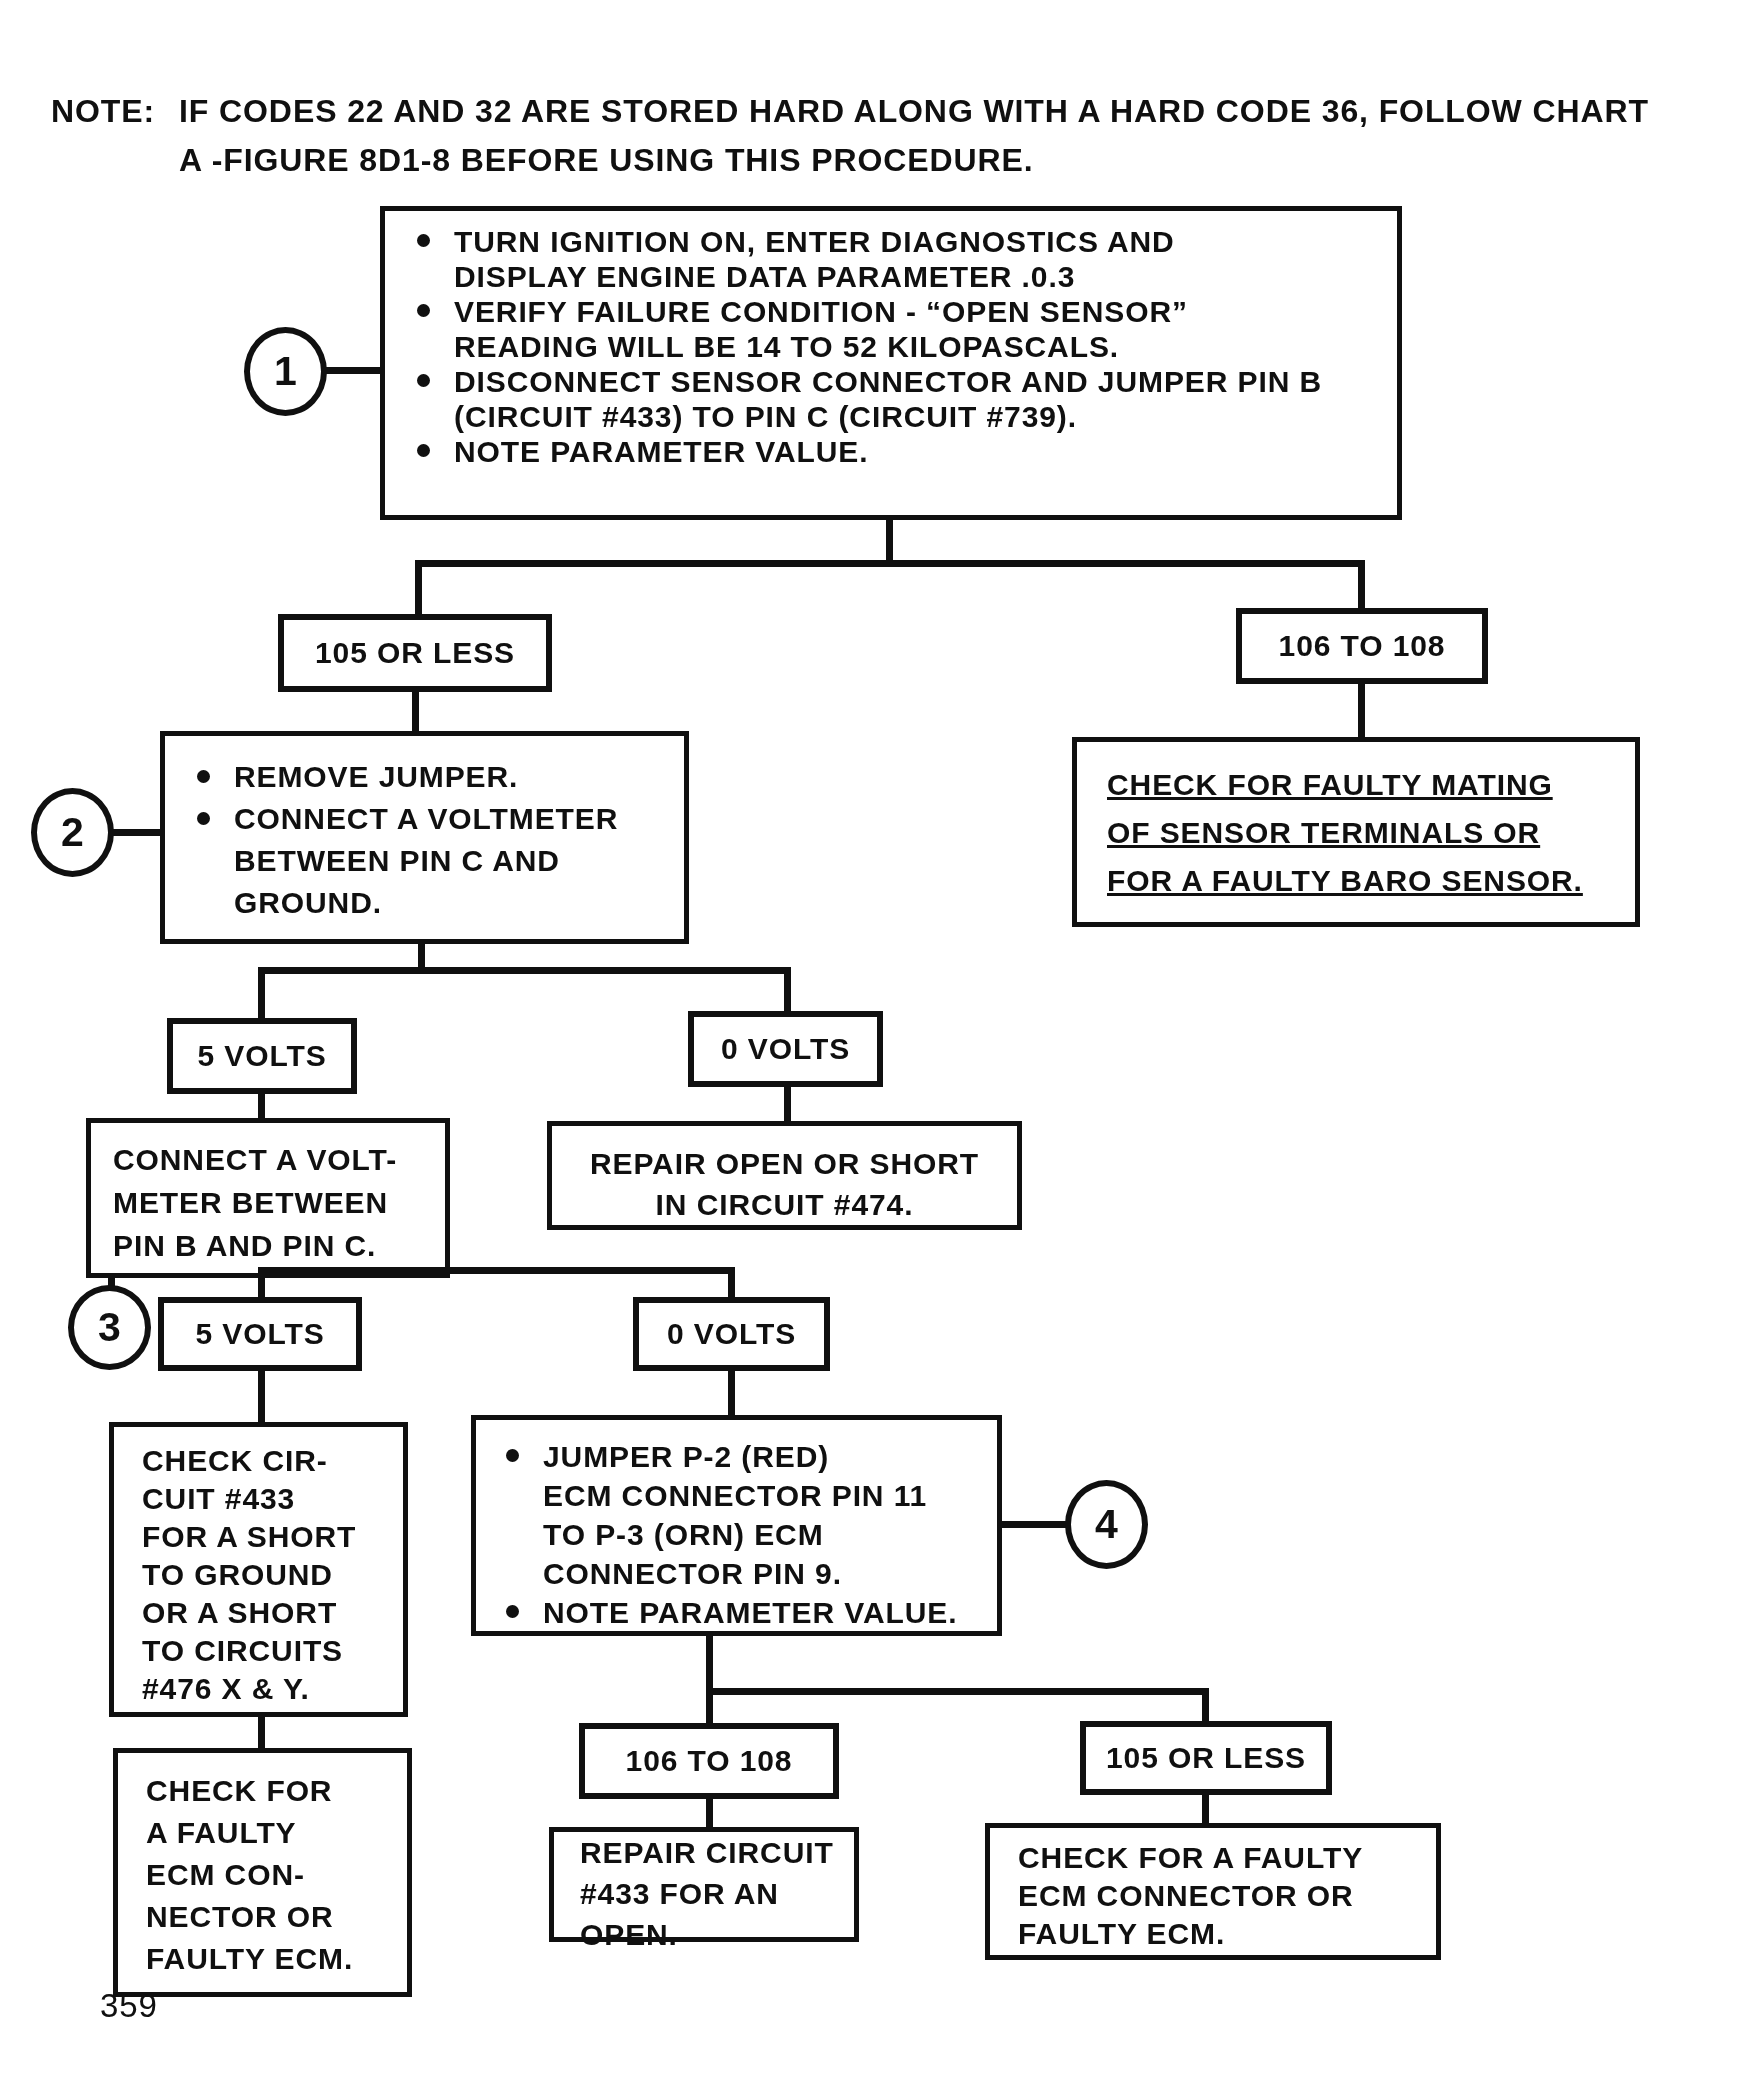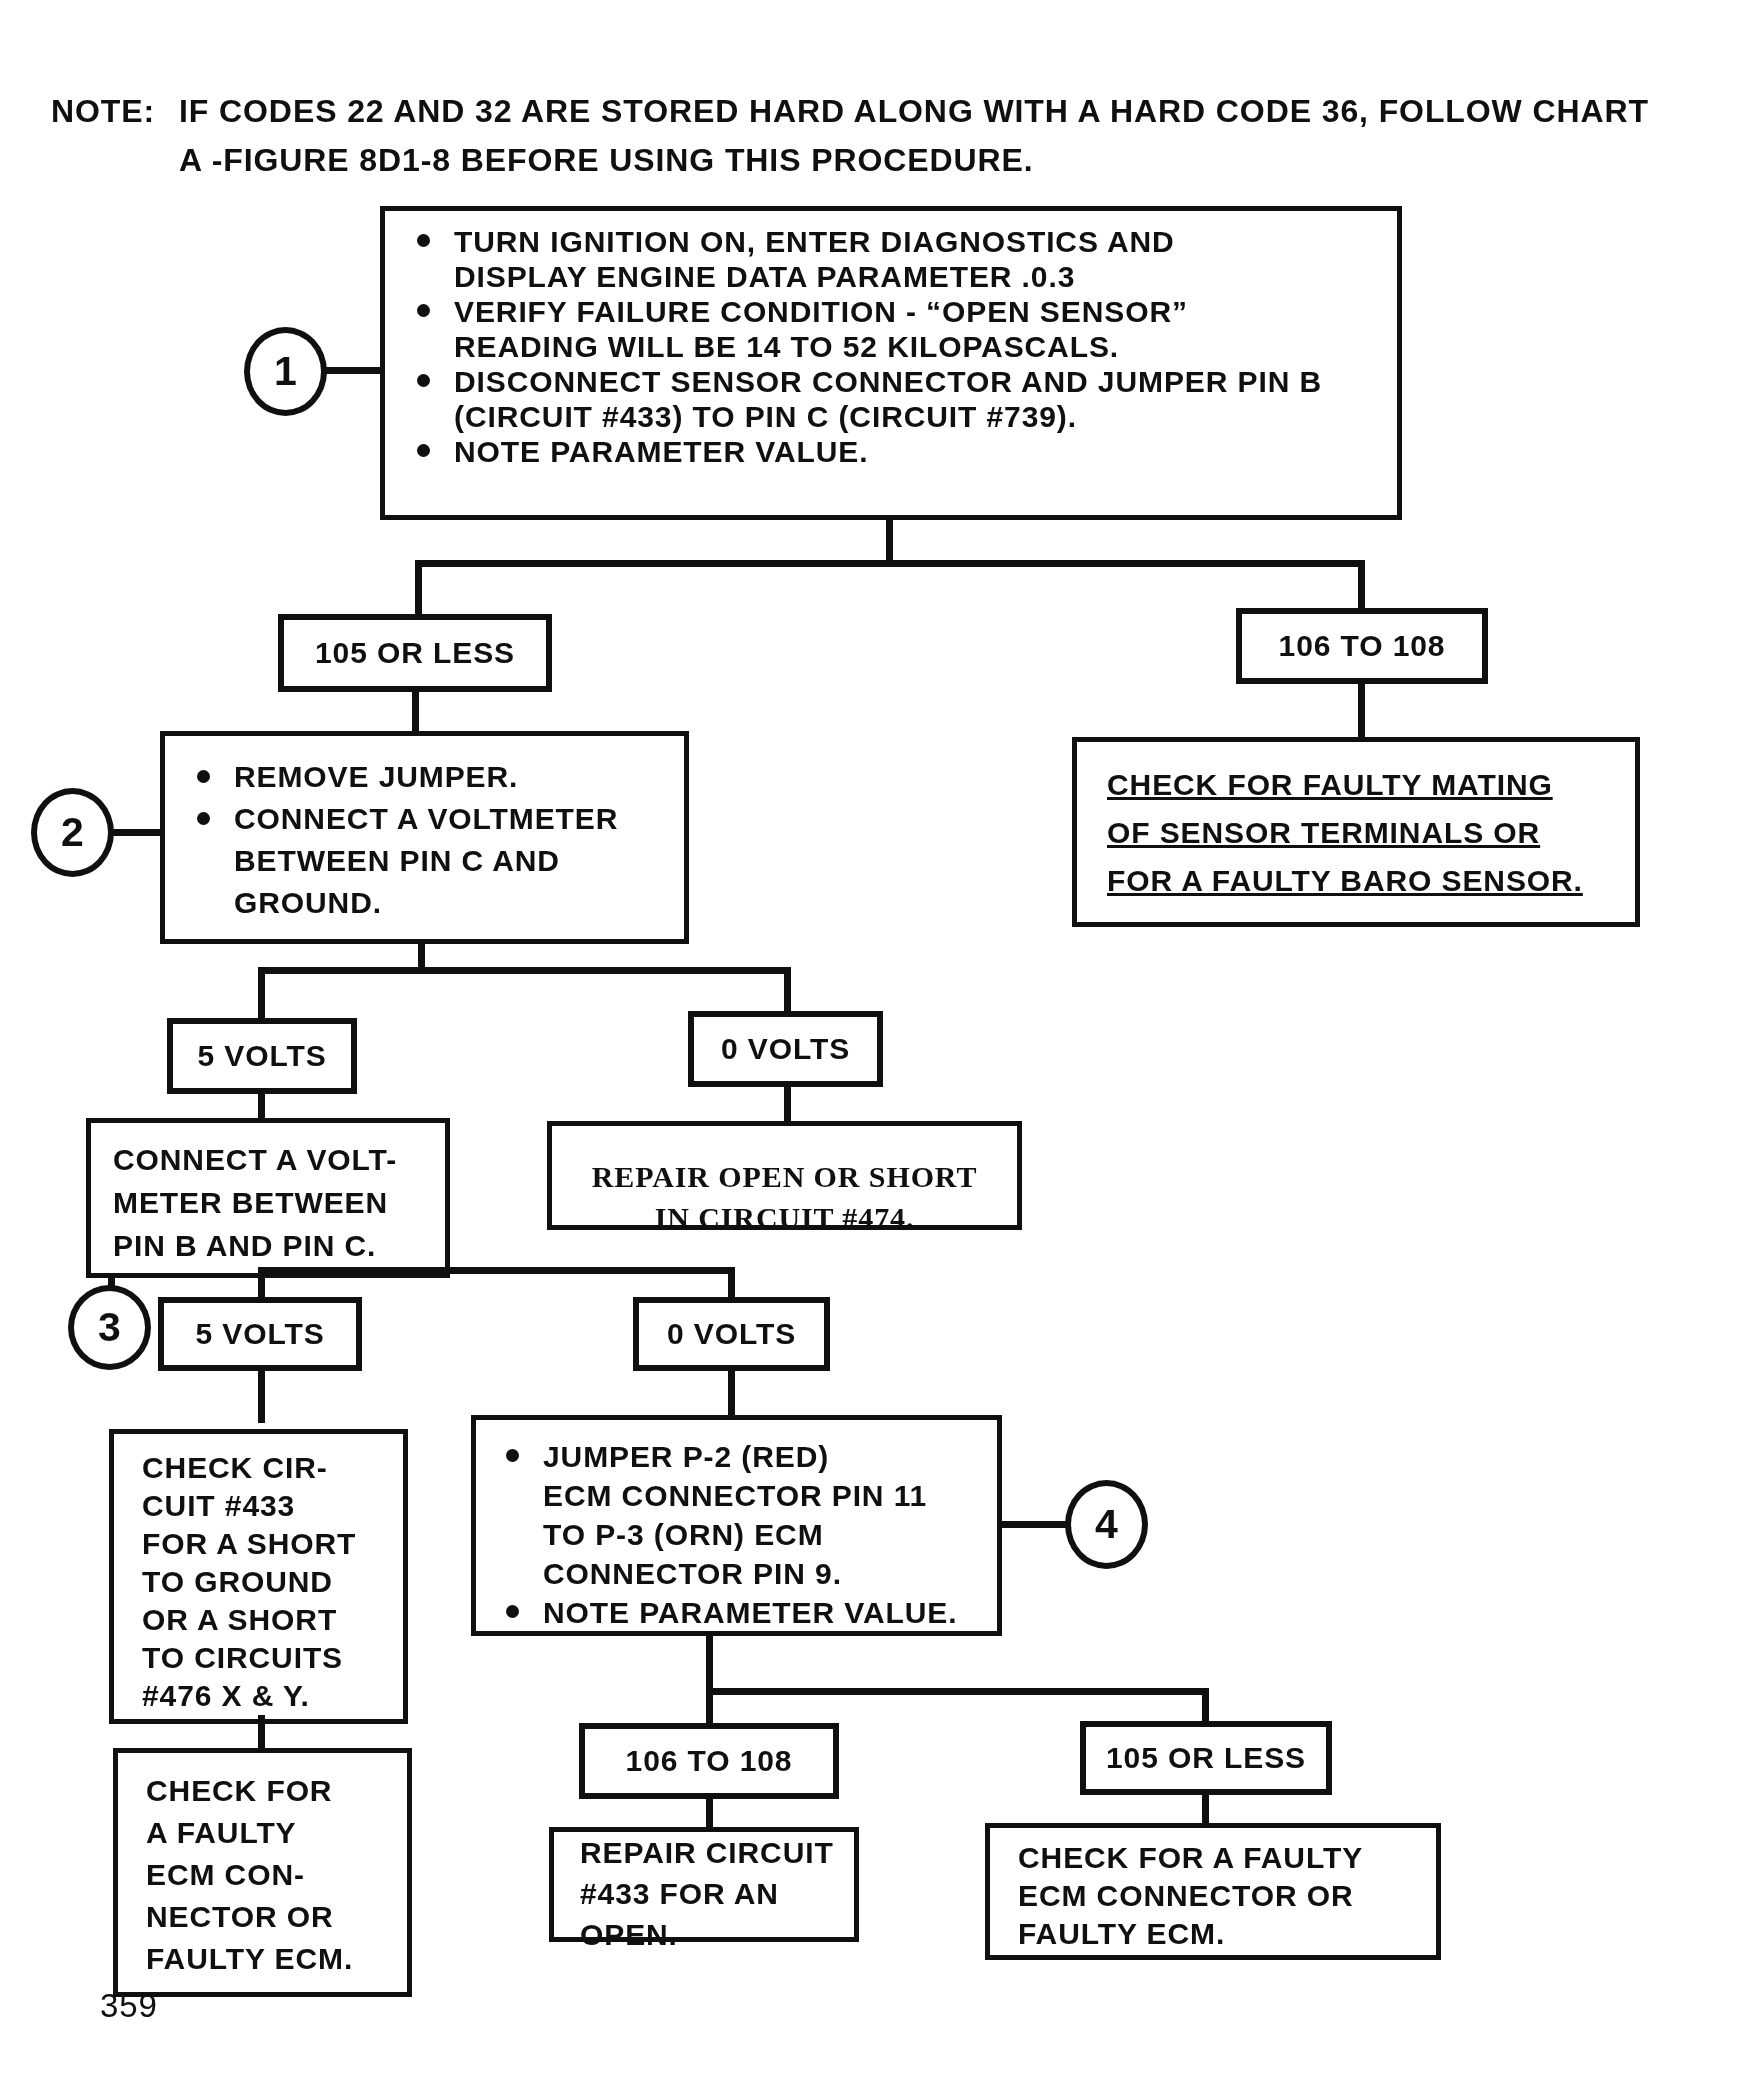--- a/index.html
+++ b/index.html
@@ -102,34 +102,34 @@
 
   <div class="box lbl" style="left:167px; top:1018px; width:190px; height:76px;">5 VOLTS</div>
   <div class="box lbl" style="left:688px; top:1011px; width:195px; height:76px;">0 VOLTS</div>
 
   <div class="vl" style="left:258px; top:1093px; height:28px;"></div>
   <div class="box txt" style="left:86px; top:1118px; width:364px; height:160px; padding:15px 0 0 22px; line-height:43px;">CONNECT A VOLT-
 METER BETWEEN
 PIN B AND PIN C.</div>
 
   <div class="vl" style="left:784px; top:1085px; height:37px;"></div>
-  <div class="box txt center" style="left:547px; top:1121px; width:475px; height:109px; padding:30px 0 0 0; line-height:41px;font-family:Liberation Serif, serif;">REPAIR OPEN OR SHORT
+  <div class="box txt center" style="left:547px; top:1121px; width:475px; height:109px; padding:17px 0 0 0; line-height:41px;">REPAIR OPEN OR SHORT
 IN CIRCUIT #474.</div>
 
   <div class="vl" style="left:108px; top:1275px; height:15px;"></div>
   <div class="circ" style="left:68px; top:1285px; width:83px; height:85px;">3</div>
   <div class="vl" style="left:258px; top:1275px; height:28px;"></div>
   <div class="hl" style="left:258px; top:1267px; width:477px;"></div>
   <div class="vl" style="left:728px; top:1267px; height:33px;"></div>
 
   <div class="box lbl" style="left:158px; top:1297px; width:204px; height:74px;">5 VOLTS</div>
   <div class="box lbl" style="left:633px; top:1297px; width:197px; height:74px;">0 VOLTS</div>
 
   <div class="vl" style="left:258px; top:1369px; height:54px;"></div>
-  <div class="box txt" style="left:109px; top:1422px; width:299px; height:295px; padding:15px 0 0 28px; line-height:38px;margin-top:7px;">CHECK CIR-
+  <div class="box txt" style="left:109px; top:1422px; width:299px; height:295px; padding:15px 0 0 28px; line-height:38px;">CHECK CIR-
 CUIT #433
 FOR A SHORT
 TO GROUND
 OR A SHORT
 TO CIRCUITS
 #476 X &amp; Y.</div>
 
   <div class="vl" style="left:258px; top:1715px; height:35px;"></div>
   <div class="box txt" style="left:113px; top:1748px; width:299px; height:249px; padding:16.7px 0 0 28px; line-height:42px;">CHECK FOR
 A FAULTY

